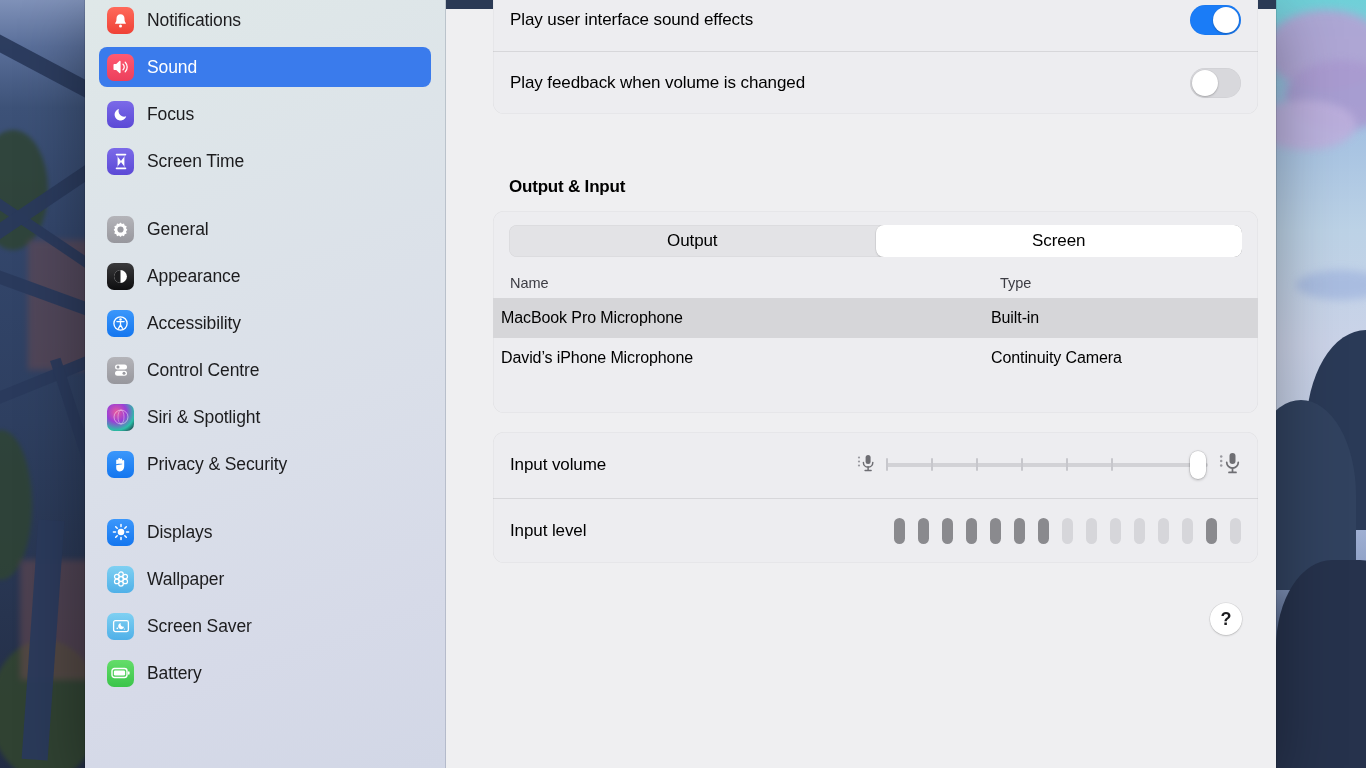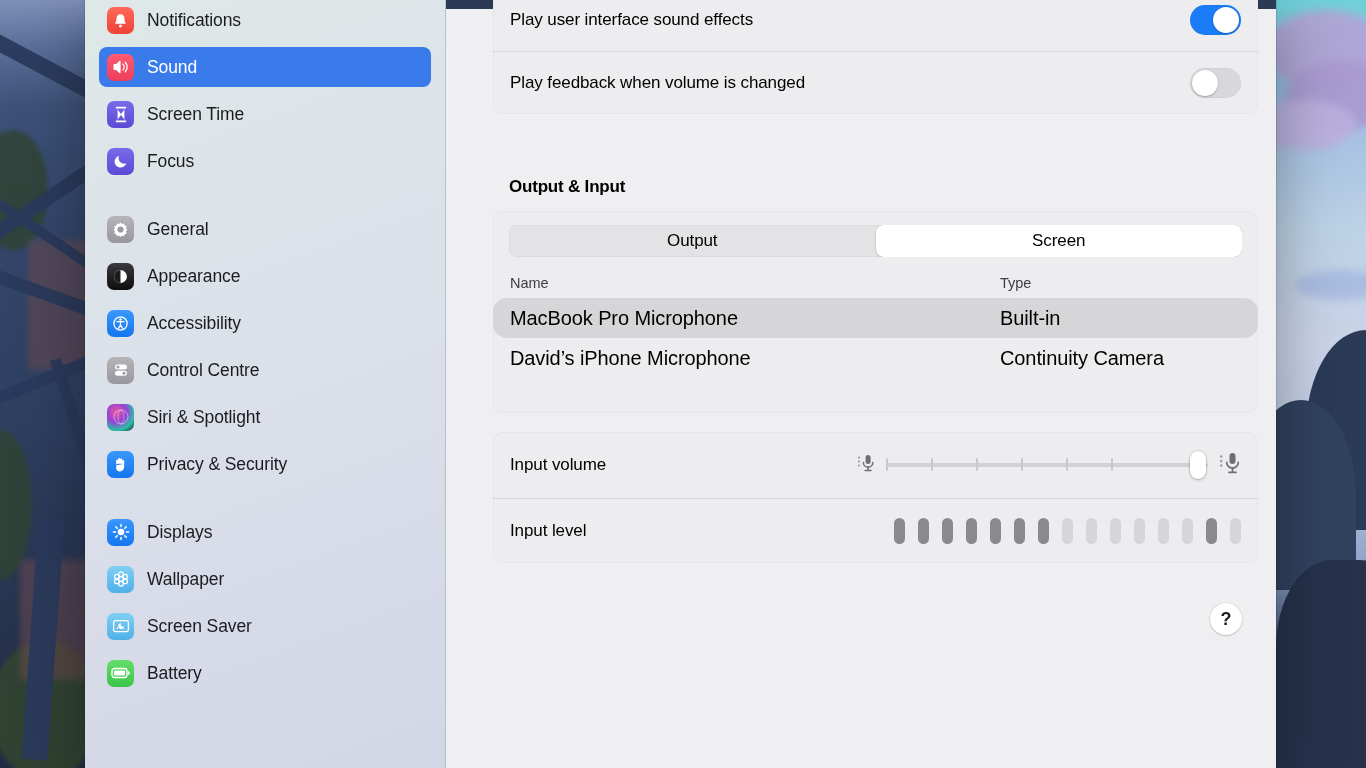--- a/index.html
+++ b/index.html
@@ -143,22 +143,22 @@
     background:#fff;
     box-shadow:0 0 0 .5px rgba(0,0,0,.09), 0 1px 2px rgba(0,0,0,.13);
   }
 
   
   .tbl-head {
     display:flex; height:30px; align-items:center;
     padding:0 17px; color:#3c3c43; font-size:14.5px;
   }
   .tbl-row {
-    display:flex; height:40px; align-items:center; padding:0 17px;
-    font-size:20px; color:#000; letter-spacing:-.1px;border-radius:14px;
+    display:flex; height:40px; align-items:center; padding:0 8px;
+    font-size:16px; color:#000; letter-spacing:-.1px;
   }
   .tbl-row.selected { background:#d6d6d9; }
   .col-name { width:490px; flex:0 0 490px; }
   .col-type { flex:1; }
 
   
   .slider-row {
     display:flex; align-items:center; justify-content:space-between;
     height:66px; padding:0 17px;
   }
@@ -242,34 +242,34 @@
           <span class="sb-icon" style="background: linear-gradient(rgb(255, 90, 114), rgb(236, 63, 92));">
             <svg width="18" height="16" viewBox="0 0 18 16">
               <path d="M7.4 2.1 4.2 5H2.3c-.5 0-.8.3-.8.8v4.4c0 .5.3.8.8.8h1.9l3.2 2.9c.5.5 1.2.1 1.2-.5V2.6c0-.6-.7-1-1.2-.5z" fill="#fff"></path>
               <path d="M11 5.2a3.8 3.8 0 0 1 0 5.6M13.2 3.2a6.8 6.8 0 0 1 0 9.6" stroke="#fff" stroke-width="1.25" fill="none" stroke-linecap="round"></path>
             </svg>
           </span>
           <span class="sb-label">Sound</span>
         </div>
         <div class="sb-item">
           <span class="sb-icon" style="background: linear-gradient(rgb(123, 106, 232), rgb(91, 73, 214));">
+            <svg width="16" height="16" viewBox="0 0 16 16">
+              <path d="M13.2 10.2A5.6 5.6 0 0 1 6 2.9a5.9 5.9 0 1 0 7.2 7.3z" fill="#fff"></path>
+            </svg>
+          </span>
+          <span class="sb-label">Focus</span>
+        </div>
+        <div class="sb-item">
+          <span class="sb-icon" style="background: linear-gradient(rgb(123, 106, 232), rgb(91, 73, 214));">
             <svg width="14" height="17" viewBox="0 0 14 17">
               <path d="M2.5 1.6h9M2.5 15.4h9" stroke="#fff" stroke-width="1.6" stroke-linecap="round"></path>
               <path d="M3.6 2.2c0 3 3.4 4.4 3.4 6.3 0 1.9-3.4 3.3-3.4 6.3M10.4 2.2c0 3-3.4 4.4-3.4 6.3 0 1.9 3.4 3.3 3.4 6.3" fill="#fff"></path>
             </svg>
           </span>
           <span class="sb-label">Screen Time</span>
-        </div>
-        <div class="sb-item">
-          <span class="sb-icon" style="background: linear-gradient(rgb(123, 106, 232), rgb(91, 73, 214));">
-            <svg width="16" height="16" viewBox="0 0 16 16">
-              <path d="M13.2 10.2A5.6 5.6 0 0 1 6 2.9a5.9 5.9 0 1 0 7.2 7.3z" fill="#fff"></path>
-            </svg>
-          </span>
-          <span class="sb-label">Focus</span>
         </div>
         <div class="sb-gap"></div>
         <div class="sb-item">
           <span class="sb-icon" style="background: linear-gradient(rgb(180, 180, 185), rgb(151, 151, 157));">
             <svg width="17" height="17" viewBox="0 0 17 17">
               <path d="M8.5 1.5 10 3l2-.6.7 2 2 .8-.7 2 1.3 1.6-1.3 1.6.7 2-2 .8-.7 2-2-.6-1.5 1.5L7 14.6l-2 .6-.7-2-2-.8.7-2L1.7 8.8 3 7.2l-.7-2 2-.8.7-2 2 .6z" fill="#fff"></path>
               <circle cx="8.5" cy="8.5" r="3.1" fill="#9a9aa0"></circle>
             </svg>
           </span>
           <span class="sb-label">General</span>

